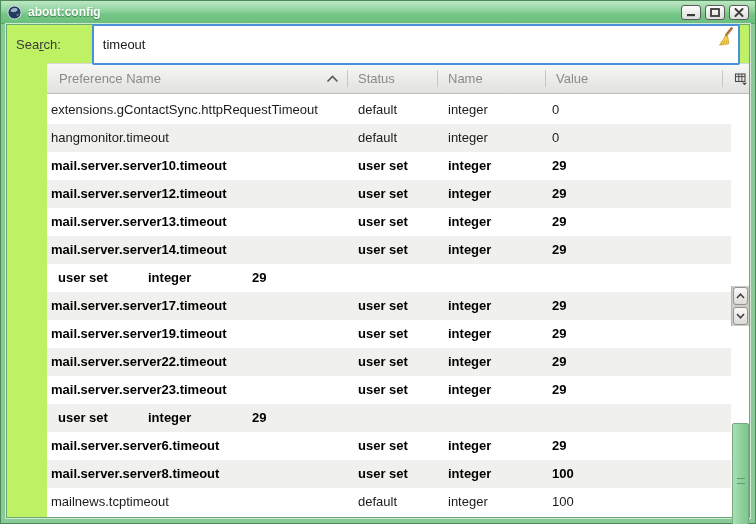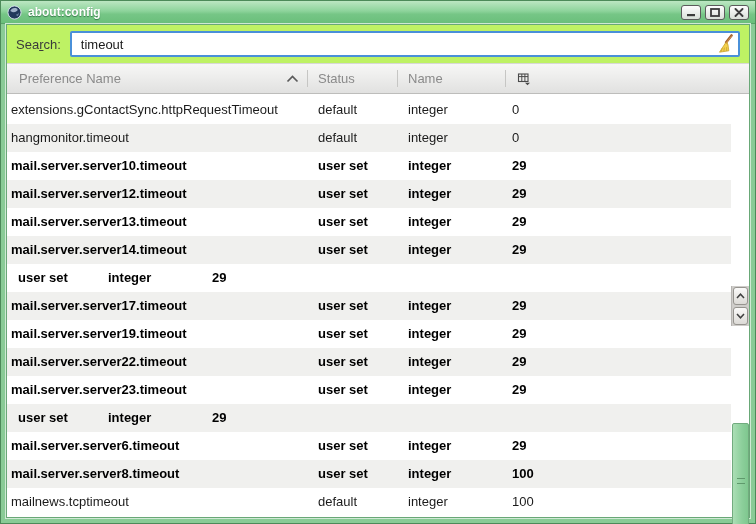--- a/index.html
+++ b/index.html
@@ -44,32 +44,32 @@
     box-shadow:0 0 0 1px #cfe9d4;
   }
   
   .searchbar {
     flex:0 0 38px; height:38px;
     display:flex; align-items:center;
     padding:0 9px; gap:9px;
   }
   .search-label { font-size:13px; color:#3b3b3b; white-space:nowrap; }
   .search-label u { text-decoration:underline; }
-  .search-wrap { flex:1; position:relative; height:26px; }
+  .search-wrap { flex:1; position:relative; height:41px;margin-left:22px; }
   .search-input {
     width:100%; height:100%; box-sizing:border-box;
     border:2px solid #4a90d9; border-radius:2px;
     background:#ffffff; outline:none;
     padding:0 28px 0 9px;
     font-family:"Liberation Sans", sans-serif;
     font-size:13px; color:#1a1a1a;
   }
   .broom { position:absolute; right:5px; top:3px; width:20px; height:20px; cursor:pointer; }
   
-  .tree { flex:1; display:flex; flex-direction:column; min-height:0; border-top:1px solid #d8d8d6; }
+  .tree { flex:1; display:flex; flex-direction:column; min-height:0; border-top:1px solid #d8d8d6;margin-left:40px; }
   .thead {
     flex:0 0 29px; height:29px;
     display:flex; align-items:center;
     background:linear-gradient(#f7f7f6,#e1e1e0);
     border-bottom:1px solid #bdbdbb;
     font-size:13px; color:#8a8a8a;
   }
   .th { box-sizing:border-box; height:17px; line-height:17px; white-space:nowrap; }
   .th + .th { border-left:1px solid #c6c6c4;padding-left:10px; }
   .th-name  { width:300px; padding:0 8px 0 12px; display:flex; align-items:center; justify-content:space-between; }
@@ -161,20 +161,21 @@
 
       <div class="thead">
         <div class="th th-name">
           <span>Preference Name</span>
           <svg width="13" height="8" viewBox="0 0 13 8">
               <path d="M1.5 6.5 L6.5 1.5 L11.5 6.5" fill="none" stroke="#5a5a5a" stroke-width="1.7"></path>
             </svg>
         </div>
         <div class="th th-status">Status</div>
         <div class="th th-type">Name</div>
+        <div class="th th-value">Value</div>
         <div class="th th-picker">
           <svg width="14" height="14" viewBox="0 0 14 14">
             <rect x="1.5" y="2" width="9.5" height="7.5" fill="none" stroke="#4a4a4a" stroke-width="1.1"></rect>
             <path d="M4.8 2 V9.5 M7.9 2 V9.5 M1.5 4.6 H11" stroke="#4a4a4a" stroke-width="1"></path>
             <path d="M8 10.8 H13 L10.5 13.3 Z" fill="#4a4a4a"></path>
           </svg>
         </div>
       </div>
 
       <div class="tbody-wrap">

